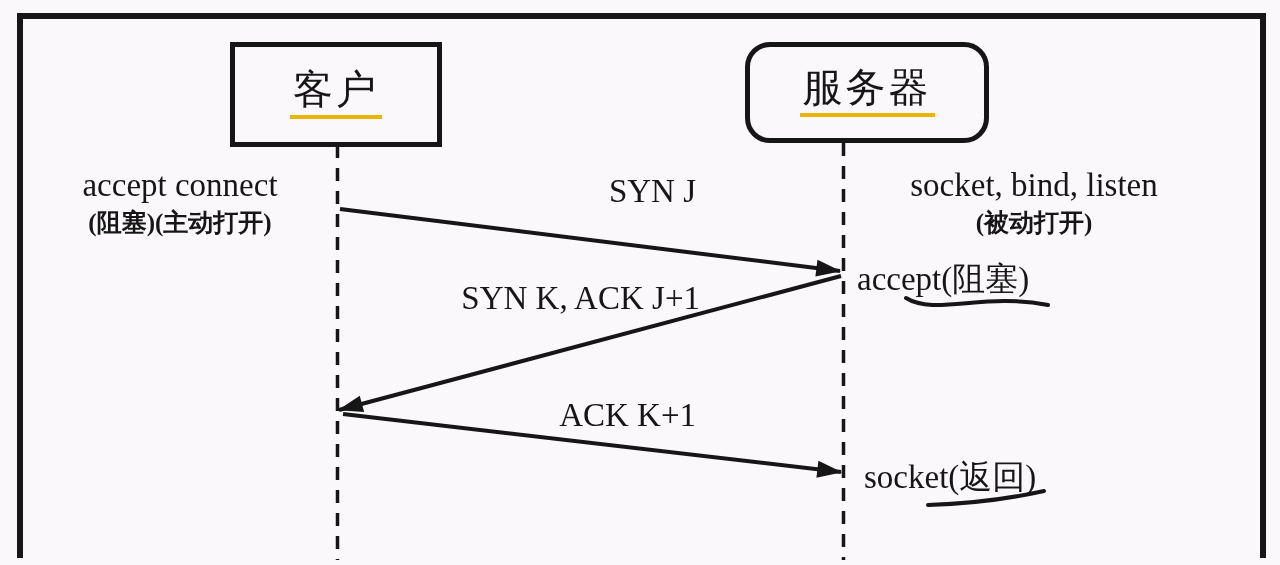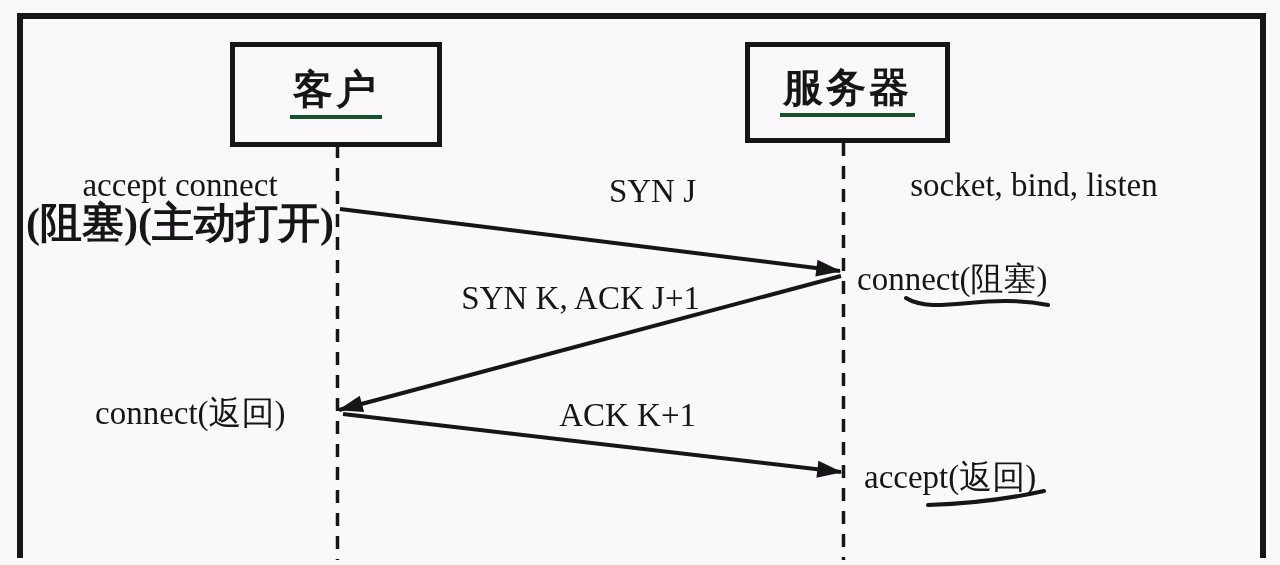--- a/index.html
+++ b/index.html
@@ -8,26 +8,26 @@
     background:#fbf8fb;color:#161616;
     font-family:"Liberation Serif","DejaVu Serif",serif;
   }
   .frame{position:absolute;background:#161616;}
   .overlay{position:absolute;left:0;top:0;width:1280px;height:565px;}
   .actor-box{
     position:absolute;box-sizing:border-box;border:5px solid #161616;
     display:flex;align-items:center;justify-content:center;background:transparent;
   }
   .actor-label{
-    font-weight:bold;font-size:40px;letter-spacing:3px;line-height:1;
-    border-bottom:4px solid #14532d;padding:0 3px 5px 3px;
+    font-weight:normal;font-size:40px;letter-spacing:3px;line-height:1;
+    border-bottom:4px solid #eab308;padding:0 3px 5px 3px;
   }
   .txt{position:absolute;white-space:nowrap;font-size:33px;line-height:38px;}
   .center{text-align:center;}
-  .cjk-bold{font-weight:bold;font-size:42px;}
+  .cjk-bold{font-weight:bold;font-size:25px;}
   .msg{position:absolute;font-size:33px;text-align:right;white-space:nowrap;}
 </style>
 </head>
 <body>
 
 <div class="stage" style="background: rgb(251, 248, 251); color: rgb(22, 22, 22);">
 
   <div class="frame" style="left:17px;top:13px;width:1249px;height:6px;"></div>
   <div class="frame" style="left:17px;top:13px;width:6px;height:545px;"></div>
   <div class="frame" style="left:1260px;top:13px;width:6px;height:545px;"></div>
@@ -46,32 +46,32 @@
     <line x1="841" y1="276" x2="339" y2="410" stroke="#161616" stroke-width="4" marker-end="url(#ah)"></line>
     <line x1="343" y1="414" x2="841" y2="472" stroke="#161616" stroke-width="4" marker-end="url(#ah)"></line>
 
     <path d="M906,298 C935,316 985,292 1048,305" fill="none" stroke="#161616" stroke-width="4" stroke-linecap="round"></path>
     <path d="M928,505 Q990,503 1044,491" fill="none" stroke="#161616" stroke-width="4" stroke-linecap="round"></path>
   </svg>
 
   <div class="actor-box" style="left:230px;top:42px;width:212px;height:105px;">
     <span class="actor-label">客户</span>
   </div>
-  <div class="actor-box" style="left:745px;top:42px;width:205px;height:101px;">
+  <div class="actor-box" style="left:745px;top:42px;width:244px;height:101px;border-radius:25px;">
     <span class="actor-label">服务器</span>
   </div>
 
   <div class="txt center" style="left:15px;top:166px;width:330px;">
     <div>accept connect</div>
     <div class="cjk-bold">(阻塞)(主动打开)</div>
   </div>
-  <div class="txt" style="left:95px;top:394px;">connect(返回)</div>
 
   <div class="txt center" style="left:888px;top:166px;width:292px;">
     <div>socket, bind, listen</div>
+    <div class="cjk-bold">(被动打开)</div>
   </div>
-  <div class="txt" style="left:857px;top:260px;">connect(阻塞)</div>
-  <div class="txt" style="left:864px;top:458px;">accept(返回)</div>
+  <div class="txt" style="left:857px;top:260px;">accept(阻塞)</div>
+  <div class="txt" style="left:864px;top:458px;">socket(返回)</div>
 
   <div class="msg" style="left:476px;top:173px;width:220px;">SYN J</div>
   <div class="msg" style="left:390px;top:280px;width:310px;">SYN K, ACK J+1</div>
   <div class="msg" style="left:486px;top:397px;width:210px;font-family:Liberation Serif, serif;">ACK K+1</div>
 </div>
 
 </body></html>

